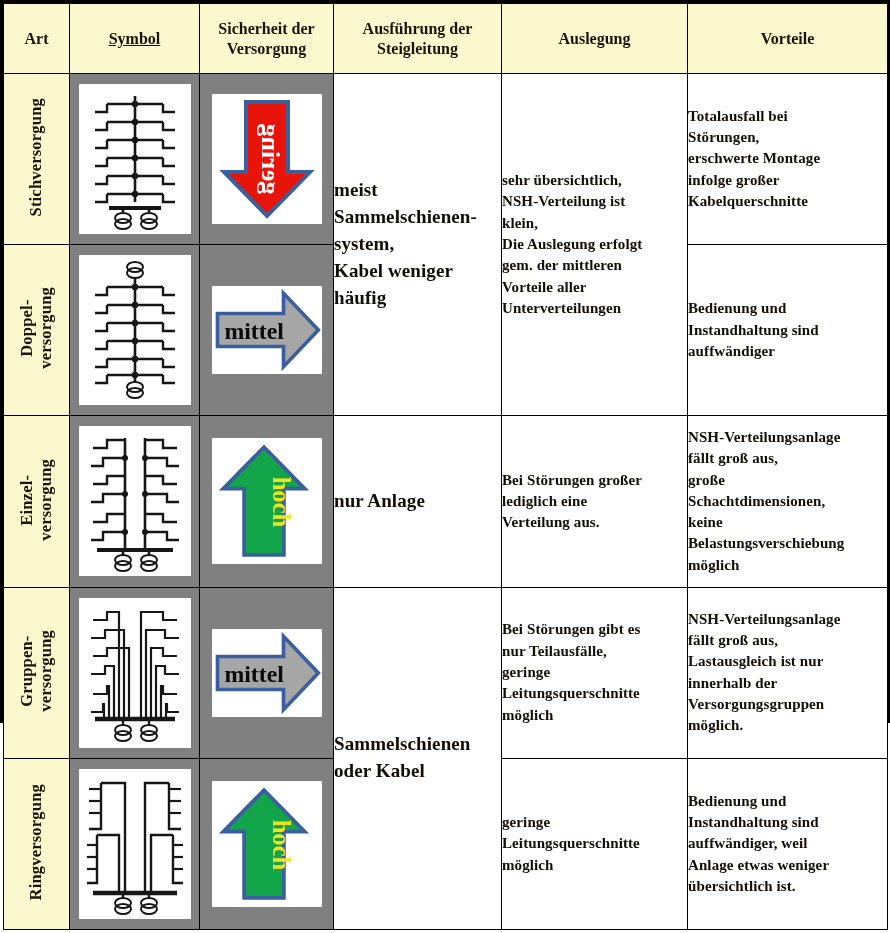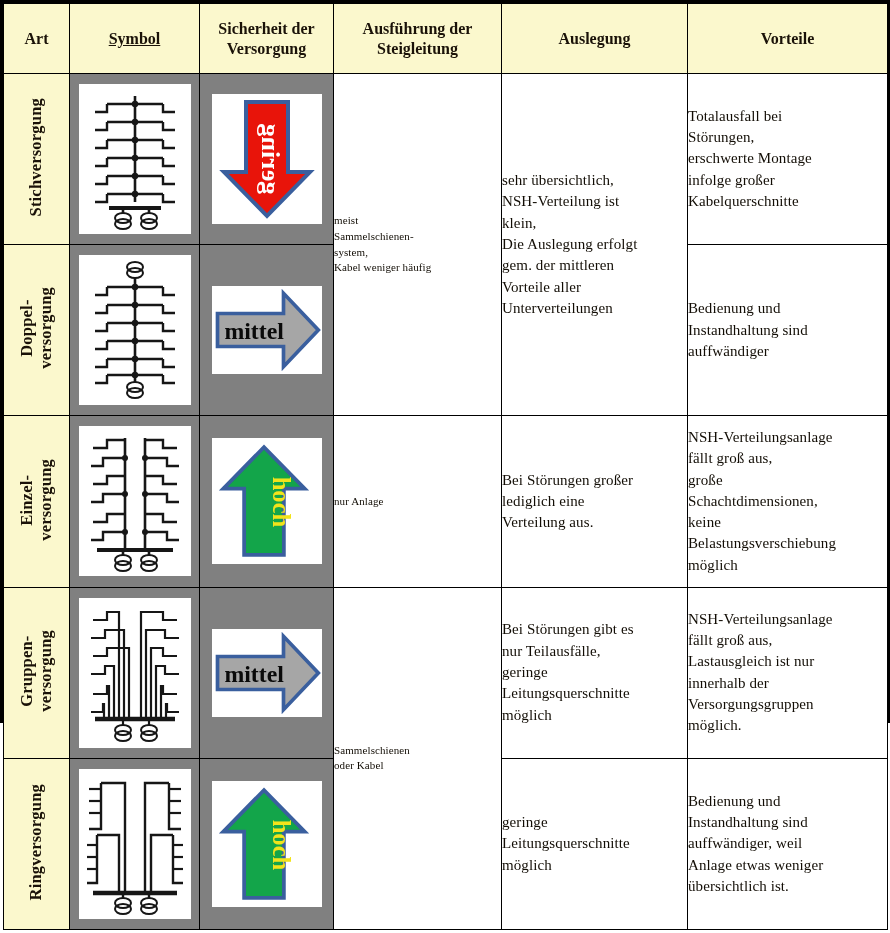--- a/index.html
+++ b/index.html
@@ -71,29 +71,29 @@
     background:#ffffff;
     display:inline-block;
     vertical-align:middle;
   }
   td.sym .plate{width:112px;}
   td.sic .plate{width:110px;}
 
   
   td.txt{
     background:#ffffff;
-    font-weight:normal;
+    font-weight:bold;
     font-size:15px;
     color:#120d05;
     line-height:1.42;
     padding:4px 8px 4px 9px;
     white-space:pre-line;
     letter-spacing:0.1px;
   }
-  td.txt.aus{font-size:11px;}
+  td.txt.aus{font-size:19px;}
   svg{display:block;}
 </style>
 </head>
 <body>
 
 <div id="sheet">
 <table class="matrix">
   <colgroup>
     <col class="c-art">
         <col class="c-sym">

